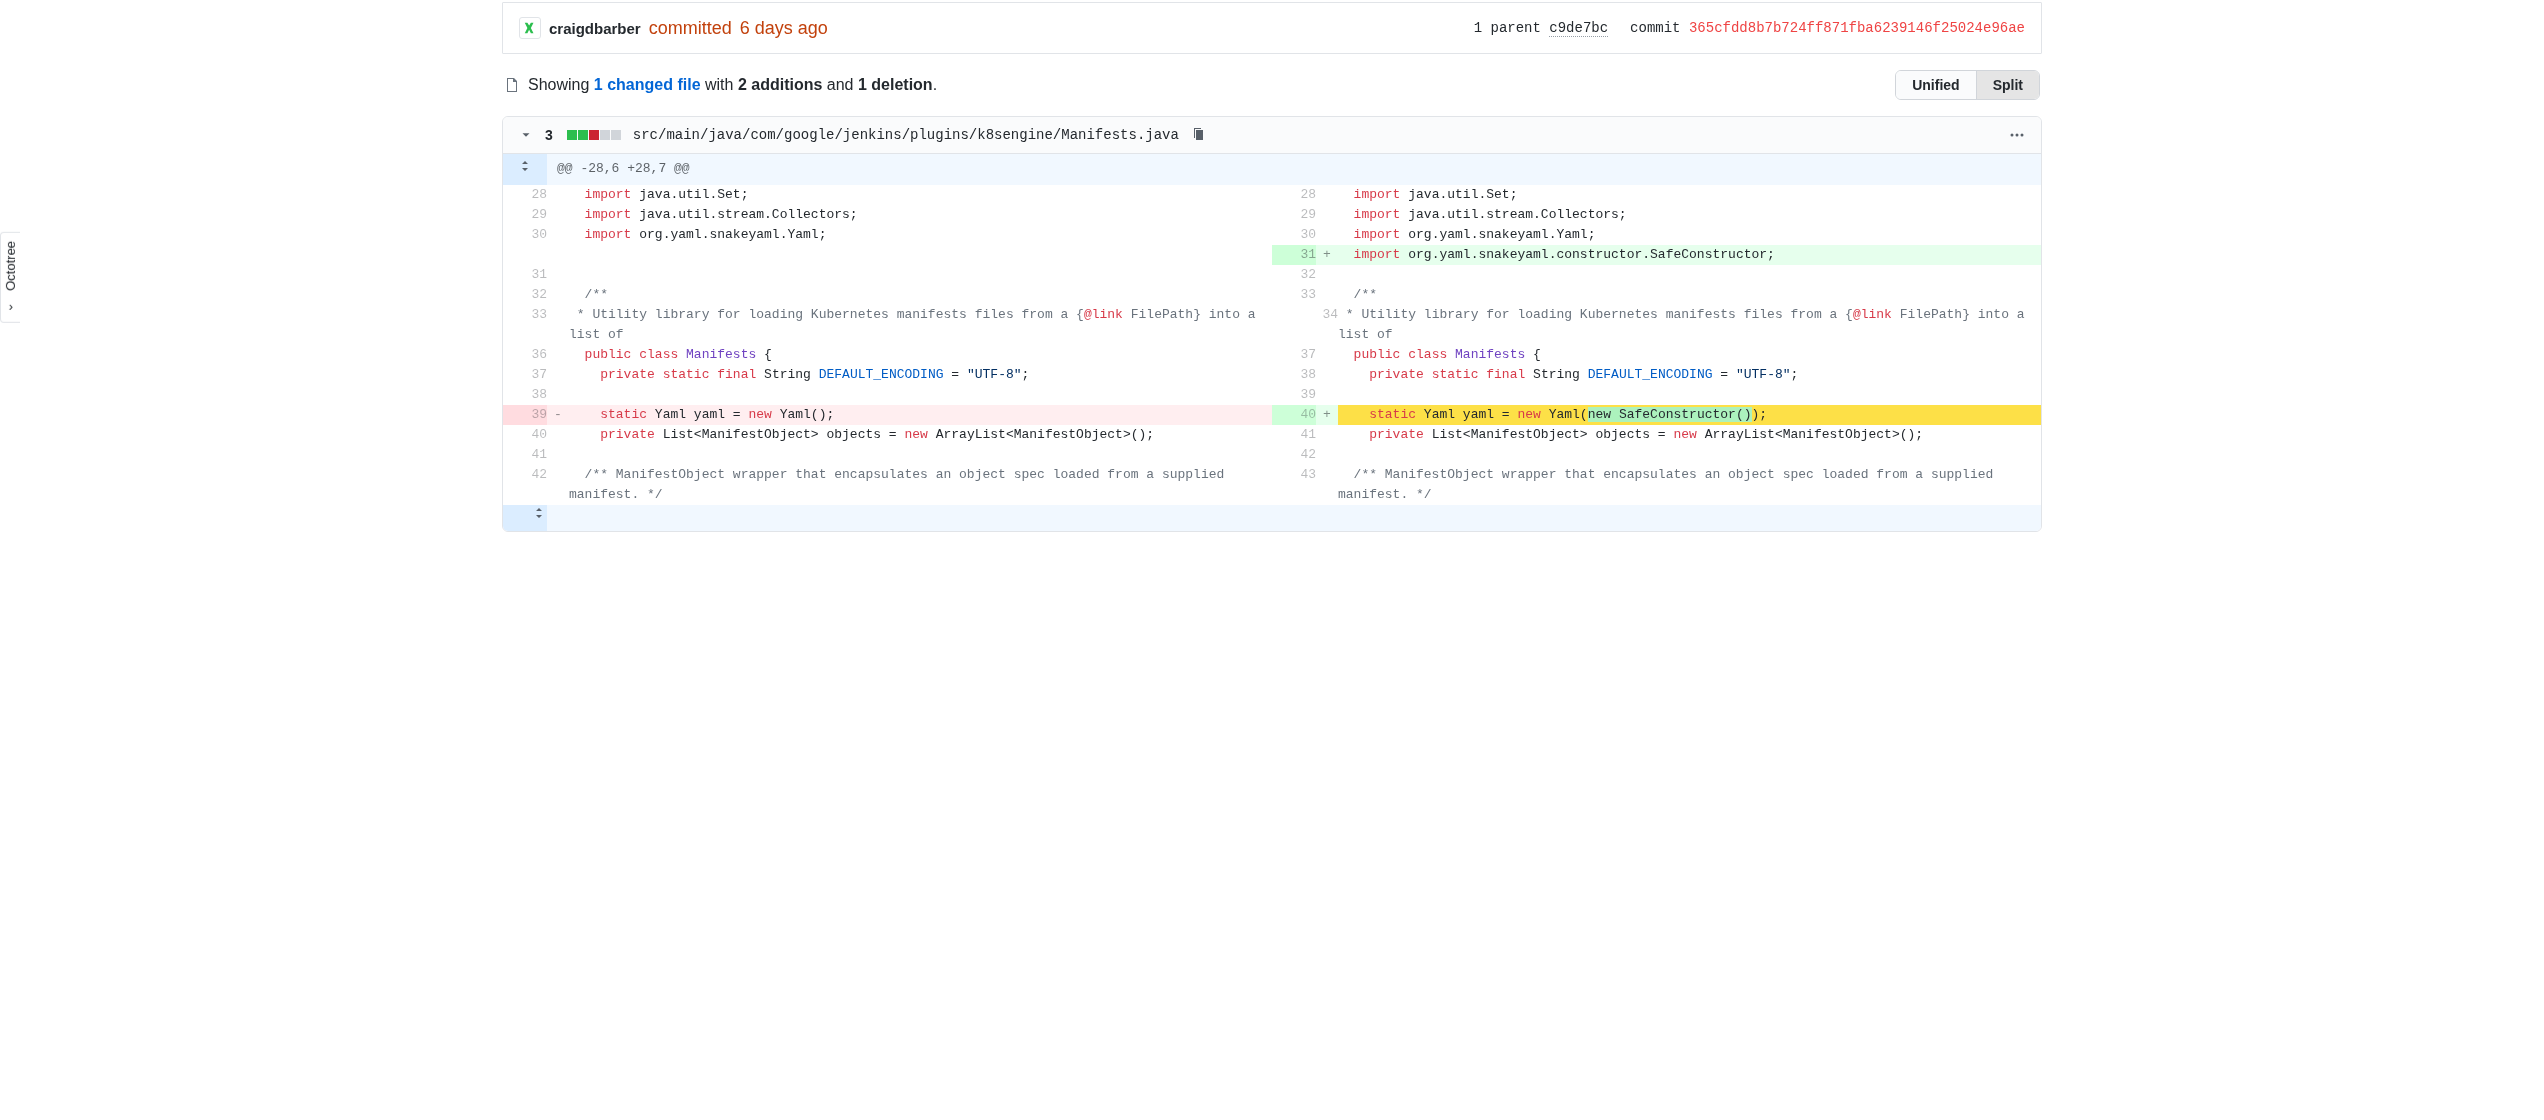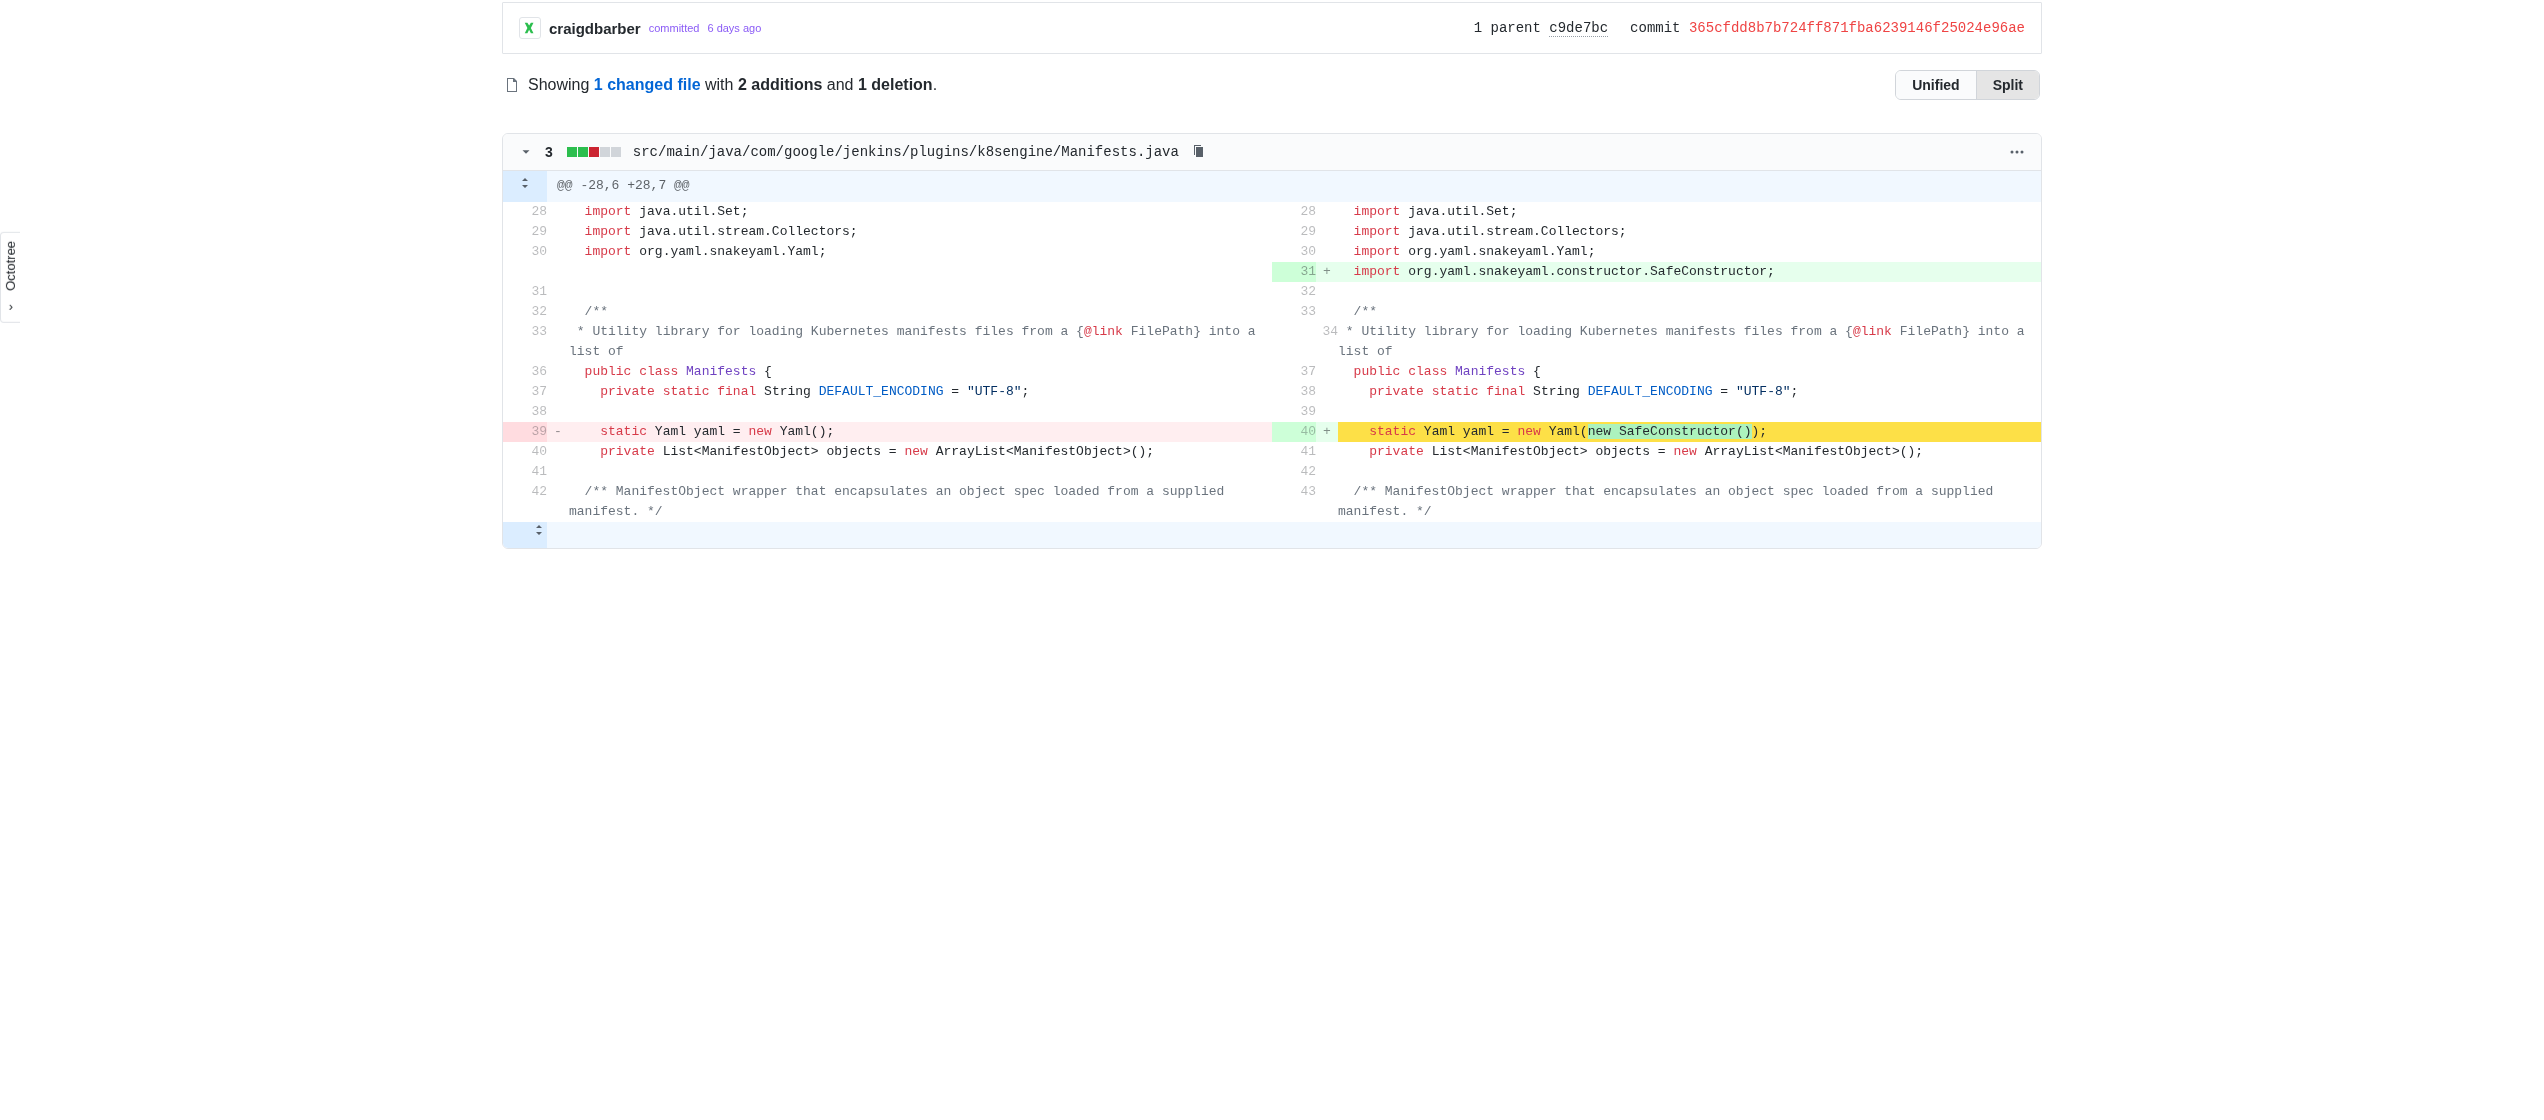--- a/index.html
+++ b/index.html
@@ -4,26 +4,26 @@
 <style>
 * { box-sizing: border-box; margin: 0; padding: 0; }
 body { font-family: -apple-system, BlinkMacSystemFont, "Segoe UI", Helvetica, Arial, sans-serif; background: #fff; color: #24292e; font-size: 14px; }
 .container { width: 1540px; margin: 0 auto; padding: 2px 0 0 0; }
 
 .commit-header { border: 1px solid #e1e4e8; border-radius: 1px; padding: 14px 16px; display: flex; align-items: center; justify-content: space-between; margin-bottom: 16px; }
 .commit-left { display: flex; align-items: center; gap: 8px; }
 .avatar-box { width: 22px; height: 22px; border: 1px solid #e1e4e8; border-radius: 3px; display: flex; align-items: center; justify-content: center; }
 .avatar-box svg { width: 14px; height: 14px; }
 .author { font-weight: 600; font-size: 15px; }
-.committed { color: #8b5cf6; font-size: 11px; }
+.committed { color: #c2410c; font-size: 18px; }
 .commit-right { display: flex; align-items: center; gap: 22px; font-family: SFMono-Regular, Consolas, "Liberation Mono", Menlo, monospace; font-size: 14px; color: #24292e; }
 .parent-link { border-bottom: 1px dotted #959da5; color: #24292e; }
 .commit-sha { color: #ef4444; }
 
-.changes-bar { display: flex; align-items: center; justify-content: space-between; margin-bottom: 33px; padding: 0 2px; }
+.changes-bar { display: flex; align-items: center; justify-content: space-between; margin-bottom: 16px; padding: 0 2px; }
 .changes-left { display: flex; align-items: center; gap: 8px; font-size: 16px; }
 .file-icon { width: 16px; height: 16px; color: #6a737d; }
 .changes-text strong { font-weight: 700; }
 .link-blue { color: #0366d6; font-weight: 700; }
 
 .btn-group { display: flex; border: 1px solid #d1d5da; border-radius: 6px; overflow: hidden; }
 .btn-group button { background: #fafbfc; border: none; padding: 6px 16px; font-size: 14px; font-weight: 600; cursor: pointer; color: #24292e; }
 .btn-group button:first-child { border-right: 1px solid #d1d5da; }
 .btn-group button.active { background: #e5e5e5; }
 

